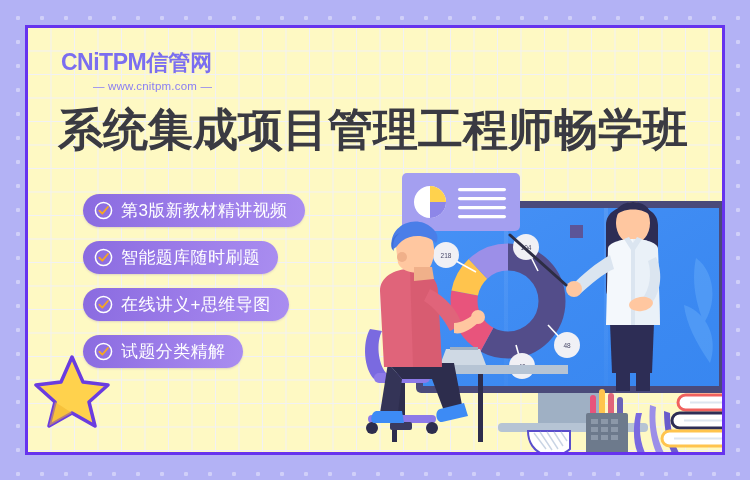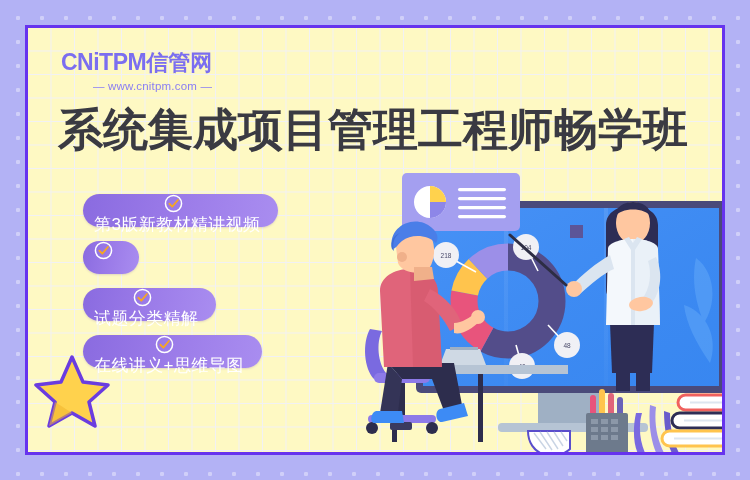--- a/index.html
+++ b/index.html
@@ -59,21 +59,20 @@
   
   #features { position:absolute; left:55px; top:166px; }
   .pill {
     display:flex; align-items:center;
     height:33px; margin-bottom:14px;
     padding:0 18px 0 11px;
     border-radius:17px;
     background:linear-gradient(100deg,#8a6be0 0%,#9a7ae8 45%,#a98df0 100%);
     width:max-content;
     box-shadow:0 1px 2px rgba(90,60,180,.18);
-    flex-direction:column;
   }
   .pill-check { width:19px; height:19px; flex:0 0 19px; margin-right:8px; }
   .pill-label {
     font-size:17px; color:#ffffff; white-space:nowrap;
     letter-spacing:.4px; font-weight:normal;
   }
 
   
   #star { position:absolute; left:6px; bottom:24px; width:76px; height:74px; }
 
@@ -105,36 +104,37 @@
         <path d="M6.8 12.3 L10.5 16 L17.6 7.6" fill="none" stroke="#f5a623" stroke-width="2.3" stroke-linecap="round" stroke-linejoin="round"></path>
       </svg>
       <span class="pill-label">第3版新教材精讲视频</span>
     </div>
 
     <div class="pill">
       <svg class="pill-check" viewBox="0 0 24 24">
         <circle cx="12" cy="12" r="10.2" fill="none" stroke="#ffffff" stroke-width="1.9"></circle>
         <path d="M6.8 12.3 L10.5 16 L17.6 7.6" fill="none" stroke="#f5a623" stroke-width="2.3" stroke-linecap="round" stroke-linejoin="round"></path>
       </svg>
+      <span class="pill-label">智能题库随时刷题</span>
+    </div>
+
+    <div class="pill">
+      <svg class="pill-check" viewBox="0 0 24 24">
+        <circle cx="12" cy="12" r="10.2" fill="none" stroke="#ffffff" stroke-width="1.9"></circle>
+        <path d="M6.8 12.3 L10.5 16 L17.6 7.6" fill="none" stroke="#f5a623" stroke-width="2.3" stroke-linecap="round" stroke-linejoin="round"></path>
+      </svg>
+      <span class="pill-label">在线讲义+思维导图</span>
     </div>
 
     <div class="pill">
       <svg class="pill-check" viewBox="0 0 24 24">
         <circle cx="12" cy="12" r="10.2" fill="none" stroke="#ffffff" stroke-width="1.9"></circle>
         <path d="M6.8 12.3 L10.5 16 L17.6 7.6" fill="none" stroke="#f5a623" stroke-width="2.3" stroke-linecap="round" stroke-linejoin="round"></path>
       </svg>
       <span class="pill-label">试题分类精解</span>
-    </div>
-
-    <div class="pill">
-      <svg class="pill-check" viewBox="0 0 24 24">
-        <circle cx="12" cy="12" r="10.2" fill="none" stroke="#ffffff" stroke-width="1.9"></circle>
-        <path d="M6.8 12.3 L10.5 16 L17.6 7.6" fill="none" stroke="#f5a623" stroke-width="2.3" stroke-linecap="round" stroke-linejoin="round"></path>
-      </svg>
-      <span class="pill-label">在线讲义+思维导图</span>
     </div>
 
   </div>
 
   <svg id="illustration" viewBox="0 0 392 285">
 
     <rect x="58" y="28" width="310" height="192" rx="5" fill="#4a4a7a"></rect>
 
     <rect x="65" y="35" width="296" height="178" fill="#3d8bf5"></rect>
 

